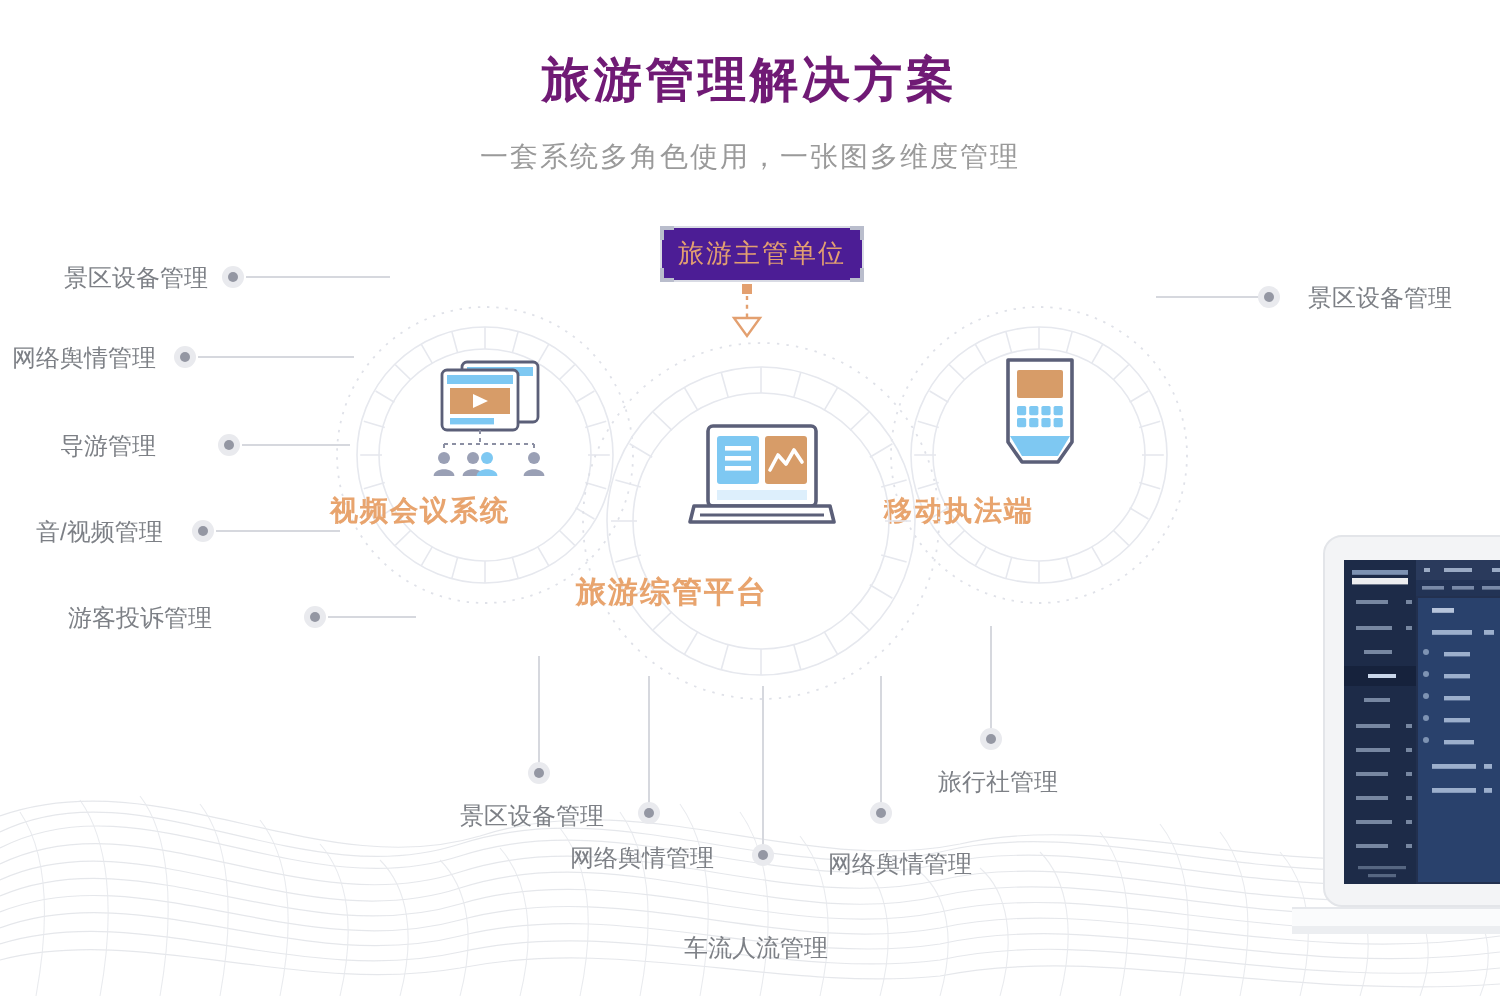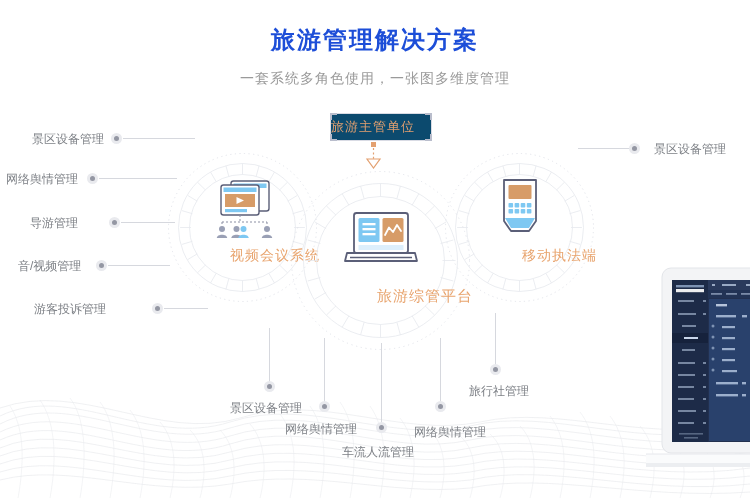--- a/index.html
+++ b/index.html
@@ -12,50 +12,50 @@
   }
   #stage{position:absolute;left:0;top:0;width:750px;height:498px;overflow:hidden;background:#fff;}
 
   
   .bg-wave{position:absolute;left:0;bottom:0;width:750px;height:140px;pointer-events:none;}
 
   
   .hdr{position:absolute;left:0;top:0;width:750px;text-align:center;}
   .hdr-title{
     margin-top:24px;
-    font-size:24px;font-weight:bold;color:#1d4ed8;letter-spacing:2px;
+    font-size:24px;font-weight:bold;color:#701a75;letter-spacing:2px;
   }
   .hdr-sub{
     margin-top:14px;
     font-size:14px;color:#9a9a9a;letter-spacing:1px;
   }
 
   
   .badge-wrap{position:absolute;left:330px;top:113px;}
   .badge{
     position:relative;
     width:100px;height:26px;
     border:1px solid #d9dbe4;
-    display:flex;align-items:center;justify-content:flex-start;
-    background:#0c4a6e;
+    display:flex;align-items:center;justify-content:center;
+    background:#4c1d95;
   }
   .badge-label{font-size:13px;color:#e3a070;letter-spacing:1px;white-space:nowrap;}
   .badge .corner{position:absolute;width:5px;height:5px;border:0 solid #b9bdcc;}
   .badge .c-tl{left:-1px;top:-1px;border-left-width:2px;border-top-width:2px;}
   .badge .c-tr{right:-1px;top:-1px;border-right-width:2px;border-top-width:2px;}
   .badge .c-bl{left:-1px;bottom:-1px;border-left-width:2px;border-bottom-width:2px;}
   .badge .c-br{right:-1px;bottom:-1px;border-right-width:2px;border-bottom-width:2px;}
   .badge-arrow{position:absolute;left:363px;top:142px;}
 
   
   .cluster{position:absolute;}
   .node-icon{position:absolute;left:0;top:0;}
   .node-label{
-    position:absolute;width:100%;text-align:right;
-    font-size:14px;color:#e8a46e;letter-spacing:1px;white-space:nowrap;
+    position:absolute;width:100%;text-align:left;
+    font-size:14px;color:#e8a46e;letter-spacing:1px;white-space:nowrap;font-weight:bold;
   }
 
   
   .conn-label{
     position:absolute;font-size:12px;color:#7d8086;white-space:nowrap;
   }
   .conn-dot{
     position:absolute;width:11px;height:11px;border-radius:50%;
     background:#e9eaee;display:flex;align-items:center;justify-content:center;
   }
@@ -339,21 +339,21 @@
   <div class="conn-line" style="left:324px;top:338px;width:1px;height:64px;"></div>
   <div class="conn-dot" style="left:319px;top:401px;">
       <i></i>
     </div>
   <div class="conn-label" style="left:285px;top:421px;">网络舆情管理</div>
 
   <div class="conn-line" style="left:381px;top:343px;width:1px;height:80px;"></div>
   <div class="conn-dot" style="left:376px;top:422px;">
       <i></i>
     </div>
-  <div class="conn-label" style="left:342px;top:444px;">车流人流管理</div>
+  <div class="conn-label" style="left:342px;top:466px;">车流人流管理</div>
 
   <div class="conn-line" style="left:440px;top:338px;width:1px;height:64px;"></div>
   <div class="conn-dot" style="left:435px;top:401px;">
       <i></i>
     </div>
   <div class="conn-label" style="left:414px;top:424px;">网络舆情管理</div>
 
   <div class="conn-line" style="left:495px;top:313px;width:1px;height:52px;"></div>
   <div class="conn-dot" style="left:490px;top:364px;">
       <i></i>

